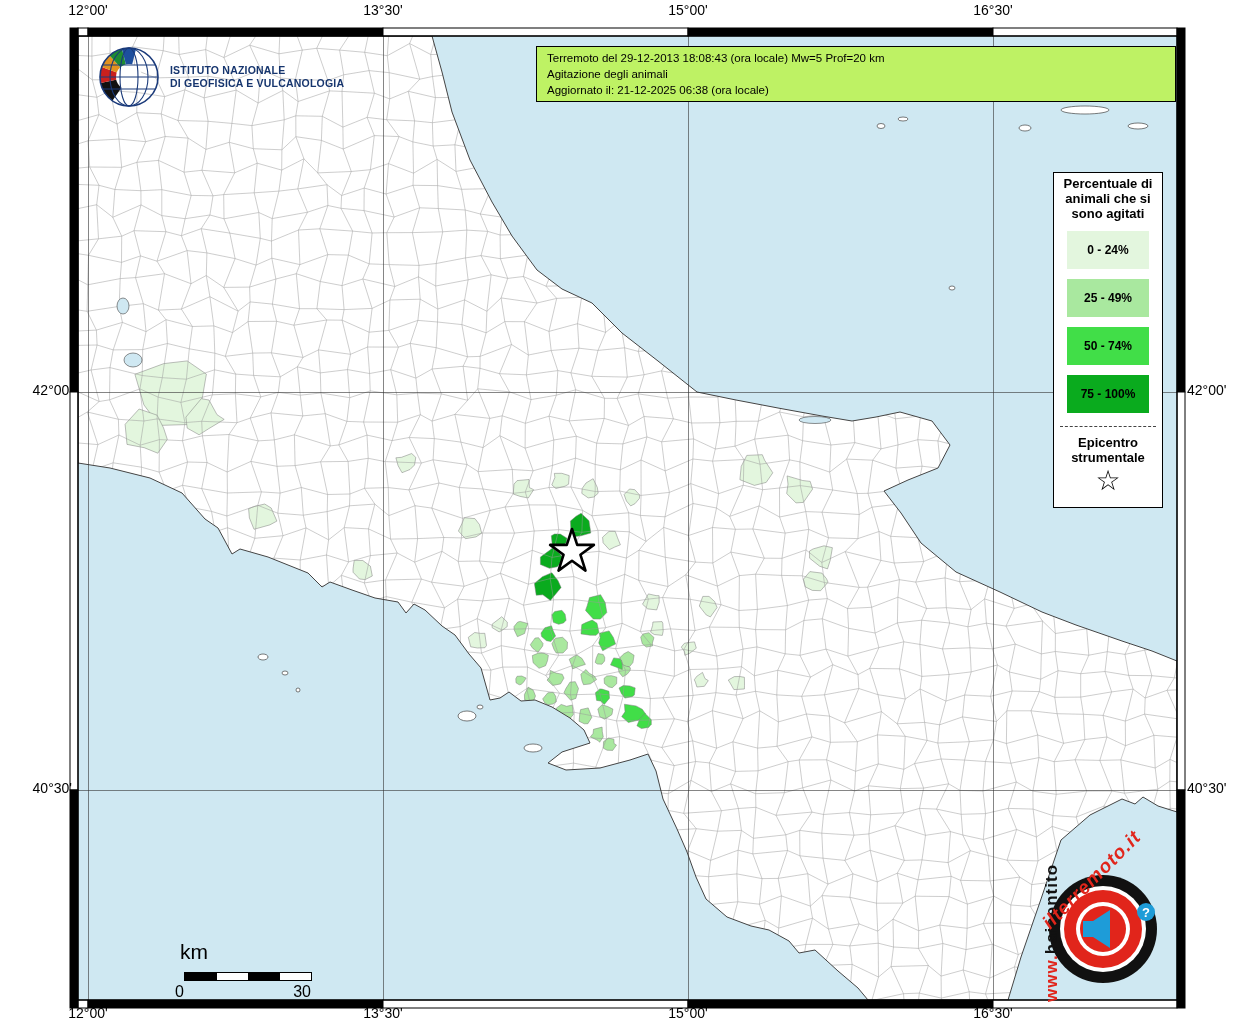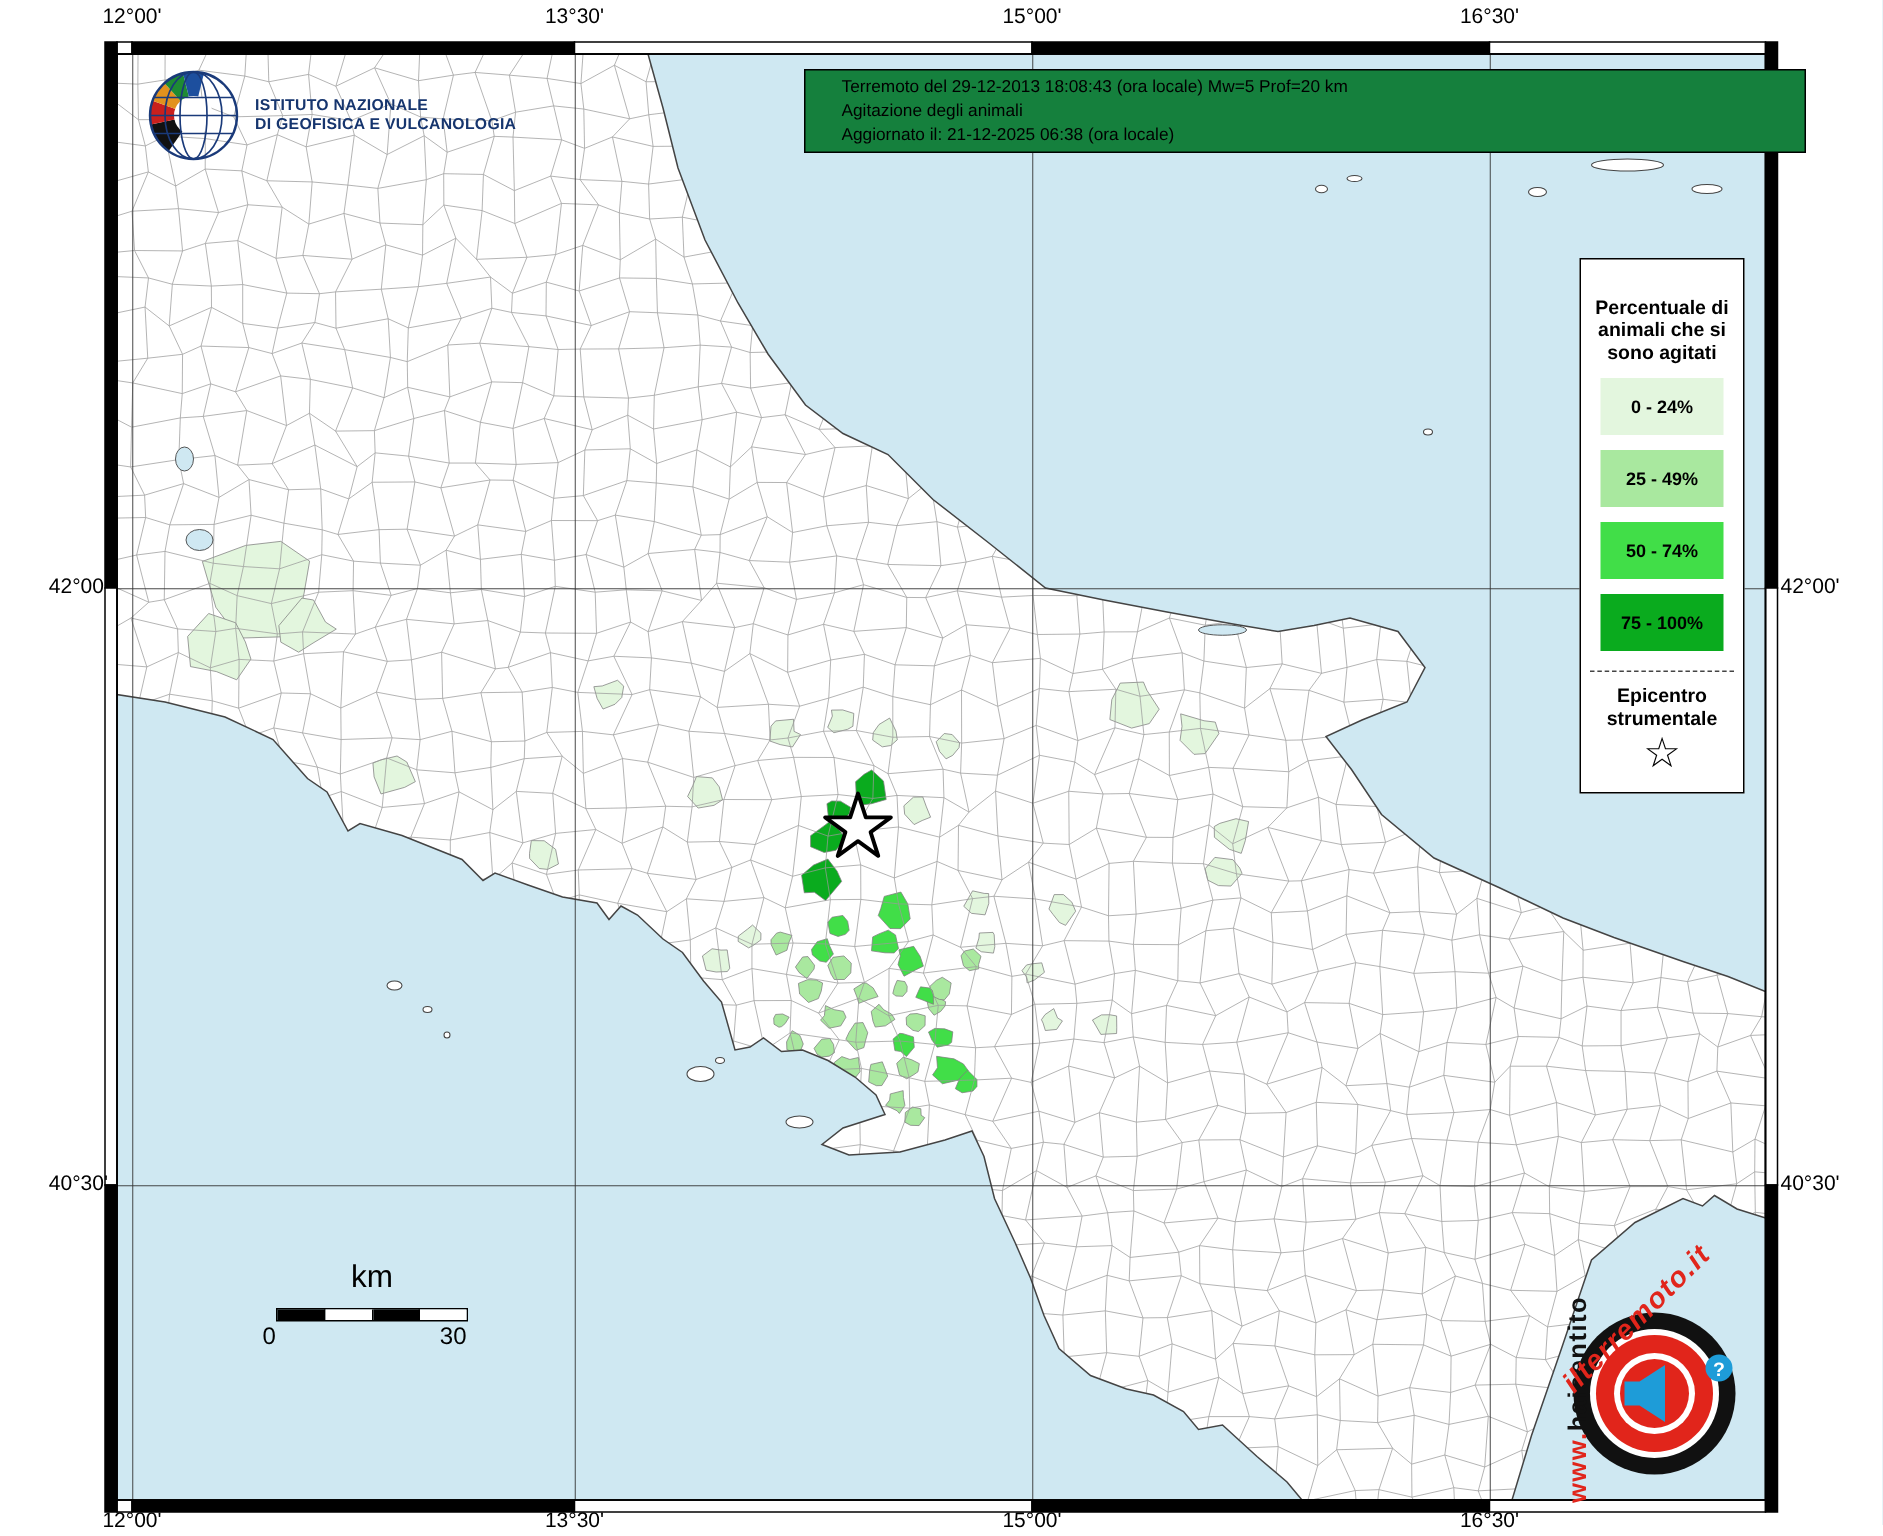--- a/index.html
+++ b/index.html
@@ -9,34 +9,34 @@
 
   .axis-label{position:absolute;font-size:14px;white-space:nowrap}
   .ax-top{top:2px;transform:translateX(-50%)}
   .ax-bottom{top:1005px;transform:translateX(-50%)}
   .ax-left{left:0;width:72px;text-align:right;padding-right:2px}
   .ax-right{left:1187px;width:72px;text-align:left}
 
   #ingv{position:absolute;left:96px;top:44px;display:flex;align-items:center;gap:8px}
   #ingv-text{color:#16356e;font-size:10.5px;font-weight:bold;line-height:13px;letter-spacing:.2px}
 
-  #info-box{position:absolute;left:536px;top:46px;width:618px;background:#15803d;
-            border:1px solid #000;padding:3px 24px;font-size:11.5px;line-height:16px}
+  #info-box{position:absolute;left:536px;top:46px;width:618px;background:#bef264;
+            border:1px solid #000;padding:3px 10px;font-size:11.5px;line-height:16px}
   #info-box div{white-space:nowrap;overflow:hidden}
 
   #legend{position:absolute;left:1053px;top:172px;width:100px;background:#fff;
-          border:1px solid #000;padding:24px 4px 10px;text-align:center}
+          border:1px solid #000;padding:3px 4px 10px;text-align:center}
   .legend-title{font-weight:bold;font-size:13px;line-height:15px}
   .swatch{width:82px;height:38px;margin:10px auto 0;display:flex;align-items:center;
           justify-content:center;font-size:12px;font-weight:bold}
   .legend-epi{margin:13px 2px 0;border-top:1px dashed #444;padding-top:8px;
               font-weight:bold;font-size:13px;line-height:15px}
   .legend-star{font-size:28px;line-height:32px;font-weight:normal}
 
-  #scalebar{position:absolute;left:180px;top:840px;width:136px;text-align:center}
+  #scalebar{position:absolute;left:180px;top:940px;width:136px;}
   .km{font-size:21px}
   .bar{display:flex;height:7px;border:1px solid #000;margin:8px auto 0;width:126px}
   .bar span{flex:1;border-right:1px solid #000}
   .bar span:nth-child(odd){background:#000}
   .bar span:nth-child(even){background:#fff}
   .bar span:last-child{border-right:none}
   .bar-labels{display:flex;justify-content:space-between;font-size:16px;margin-top:2px;
               width:136px;margin-left:-5px}
 
   .wm-text-vert{position:absolute;left:1042px;top:1002px;transform:rotate(-90deg);

